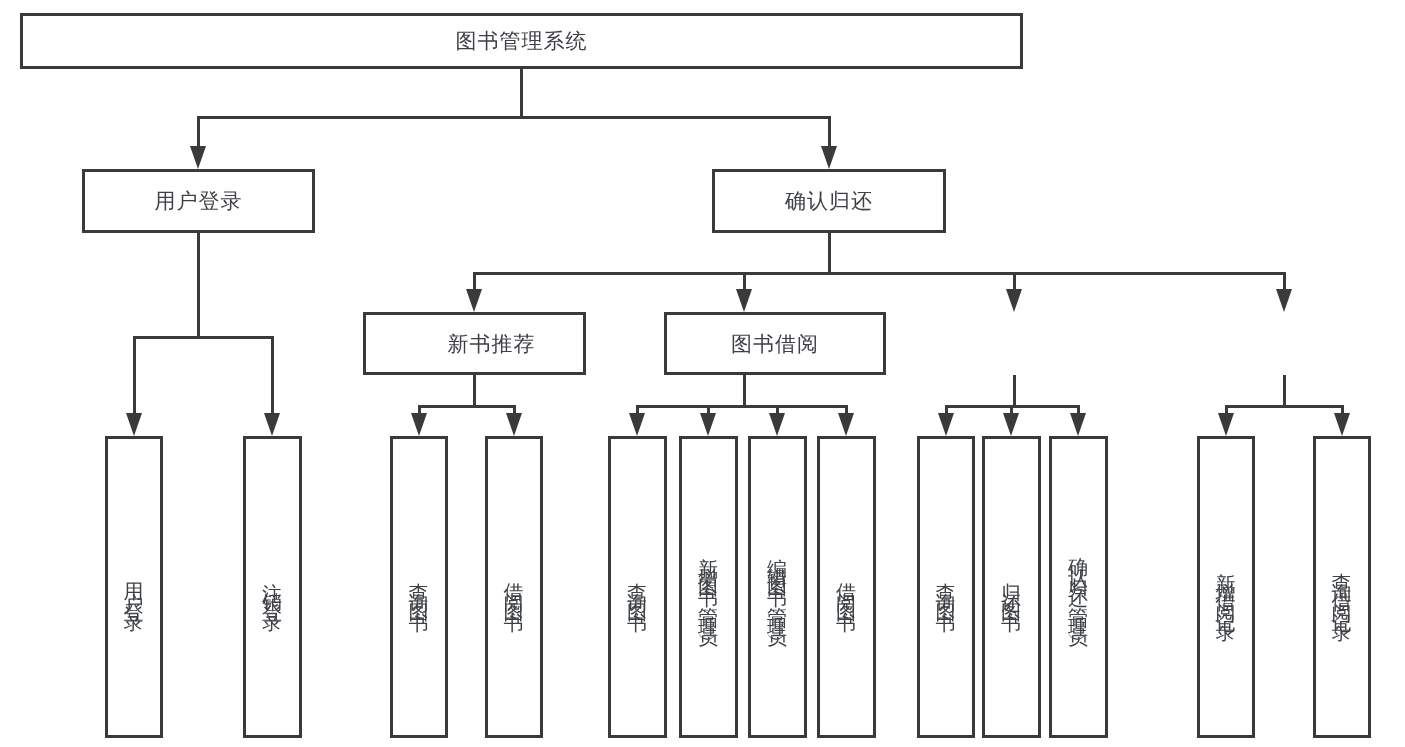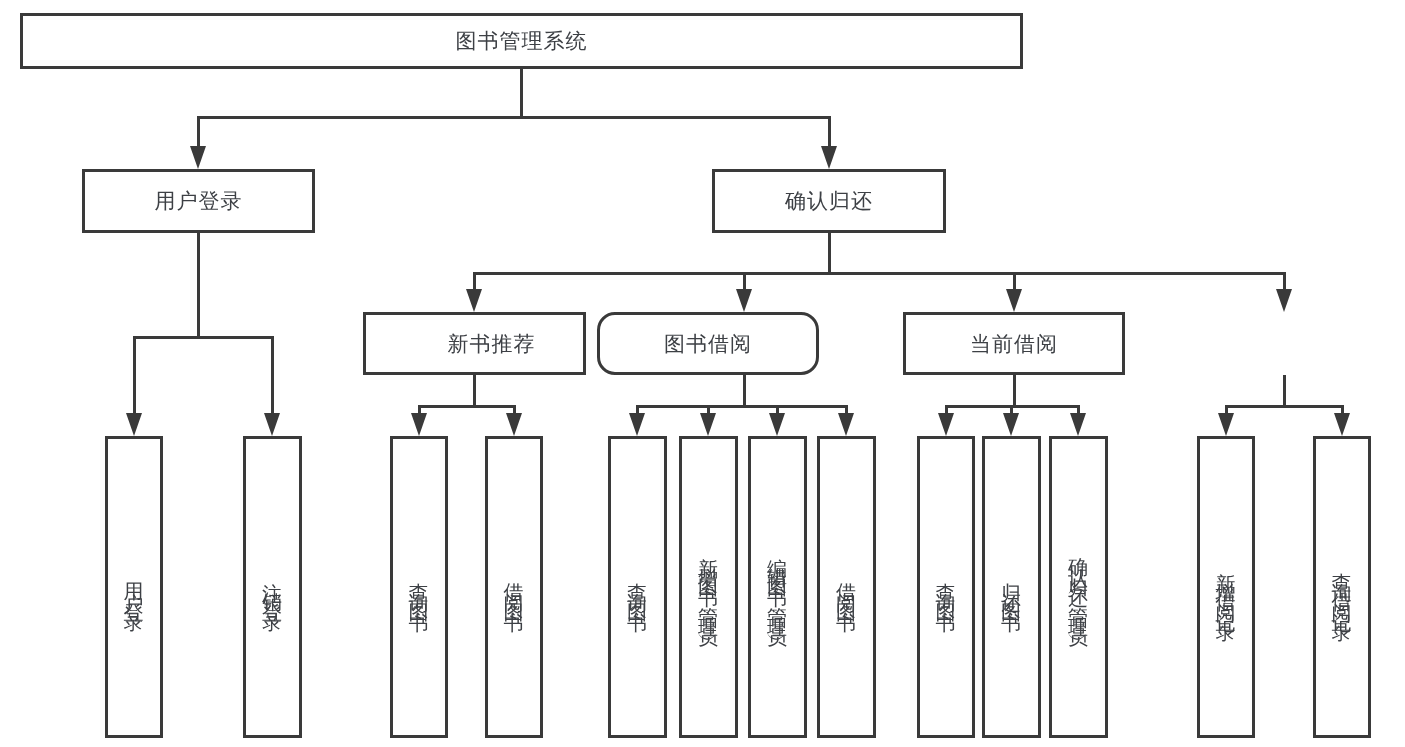--- a/index.html
+++ b/index.html
@@ -89,25 +89,22 @@
   <div class="vline" style="left:1013px;top:272px;height:20px;"></div>
   <div class="vline" style="left:1283px;top:272px;height:20px;"></div>
   <div class="arrow" style="left:466px;top:289px;"></div>
   <div class="arrow" style="left:736px;top:289px;"></div>
   <div class="arrow" style="left:1006px;top:289px;"></div>
   <div class="arrow" style="left:1276px;top:289px;"></div>
 
   <div class="node h" style="left:363px;top:312px;width:223px;height:63px;padding-left:34px;">
     <span>新书推荐</span>
   </div>
-  <div class="node h" style="left:597px;top:312px;width:222px;height:63px;border-radius:18px;">
+  <div class="node h" style="left:664px;top:312px;width:222px;height:63px;">
     <span>图书借阅</span>
-  </div>
-  <div class="node h" style="left:903px;top:312px;width:222px;height:63px;">
-    <span>当前借阅</span>
   </div>
 
   <div class="vline" style="left:473px;top:375px;height:33px;"></div>
   <div class="hline" style="left:418px;top:405px;width:98px;"></div>
   <div class="vline" style="left:418px;top:405px;height:12px;"></div>
   <div class="vline" style="left:513px;top:405px;height:12px;"></div>
   <div class="arrow" style="left:411px;top:413px;"></div>
   <div class="arrow" style="left:506px;top:413px;"></div>
 
   <div class="vline" style="left:743px;top:375px;height:33px;"></div>

